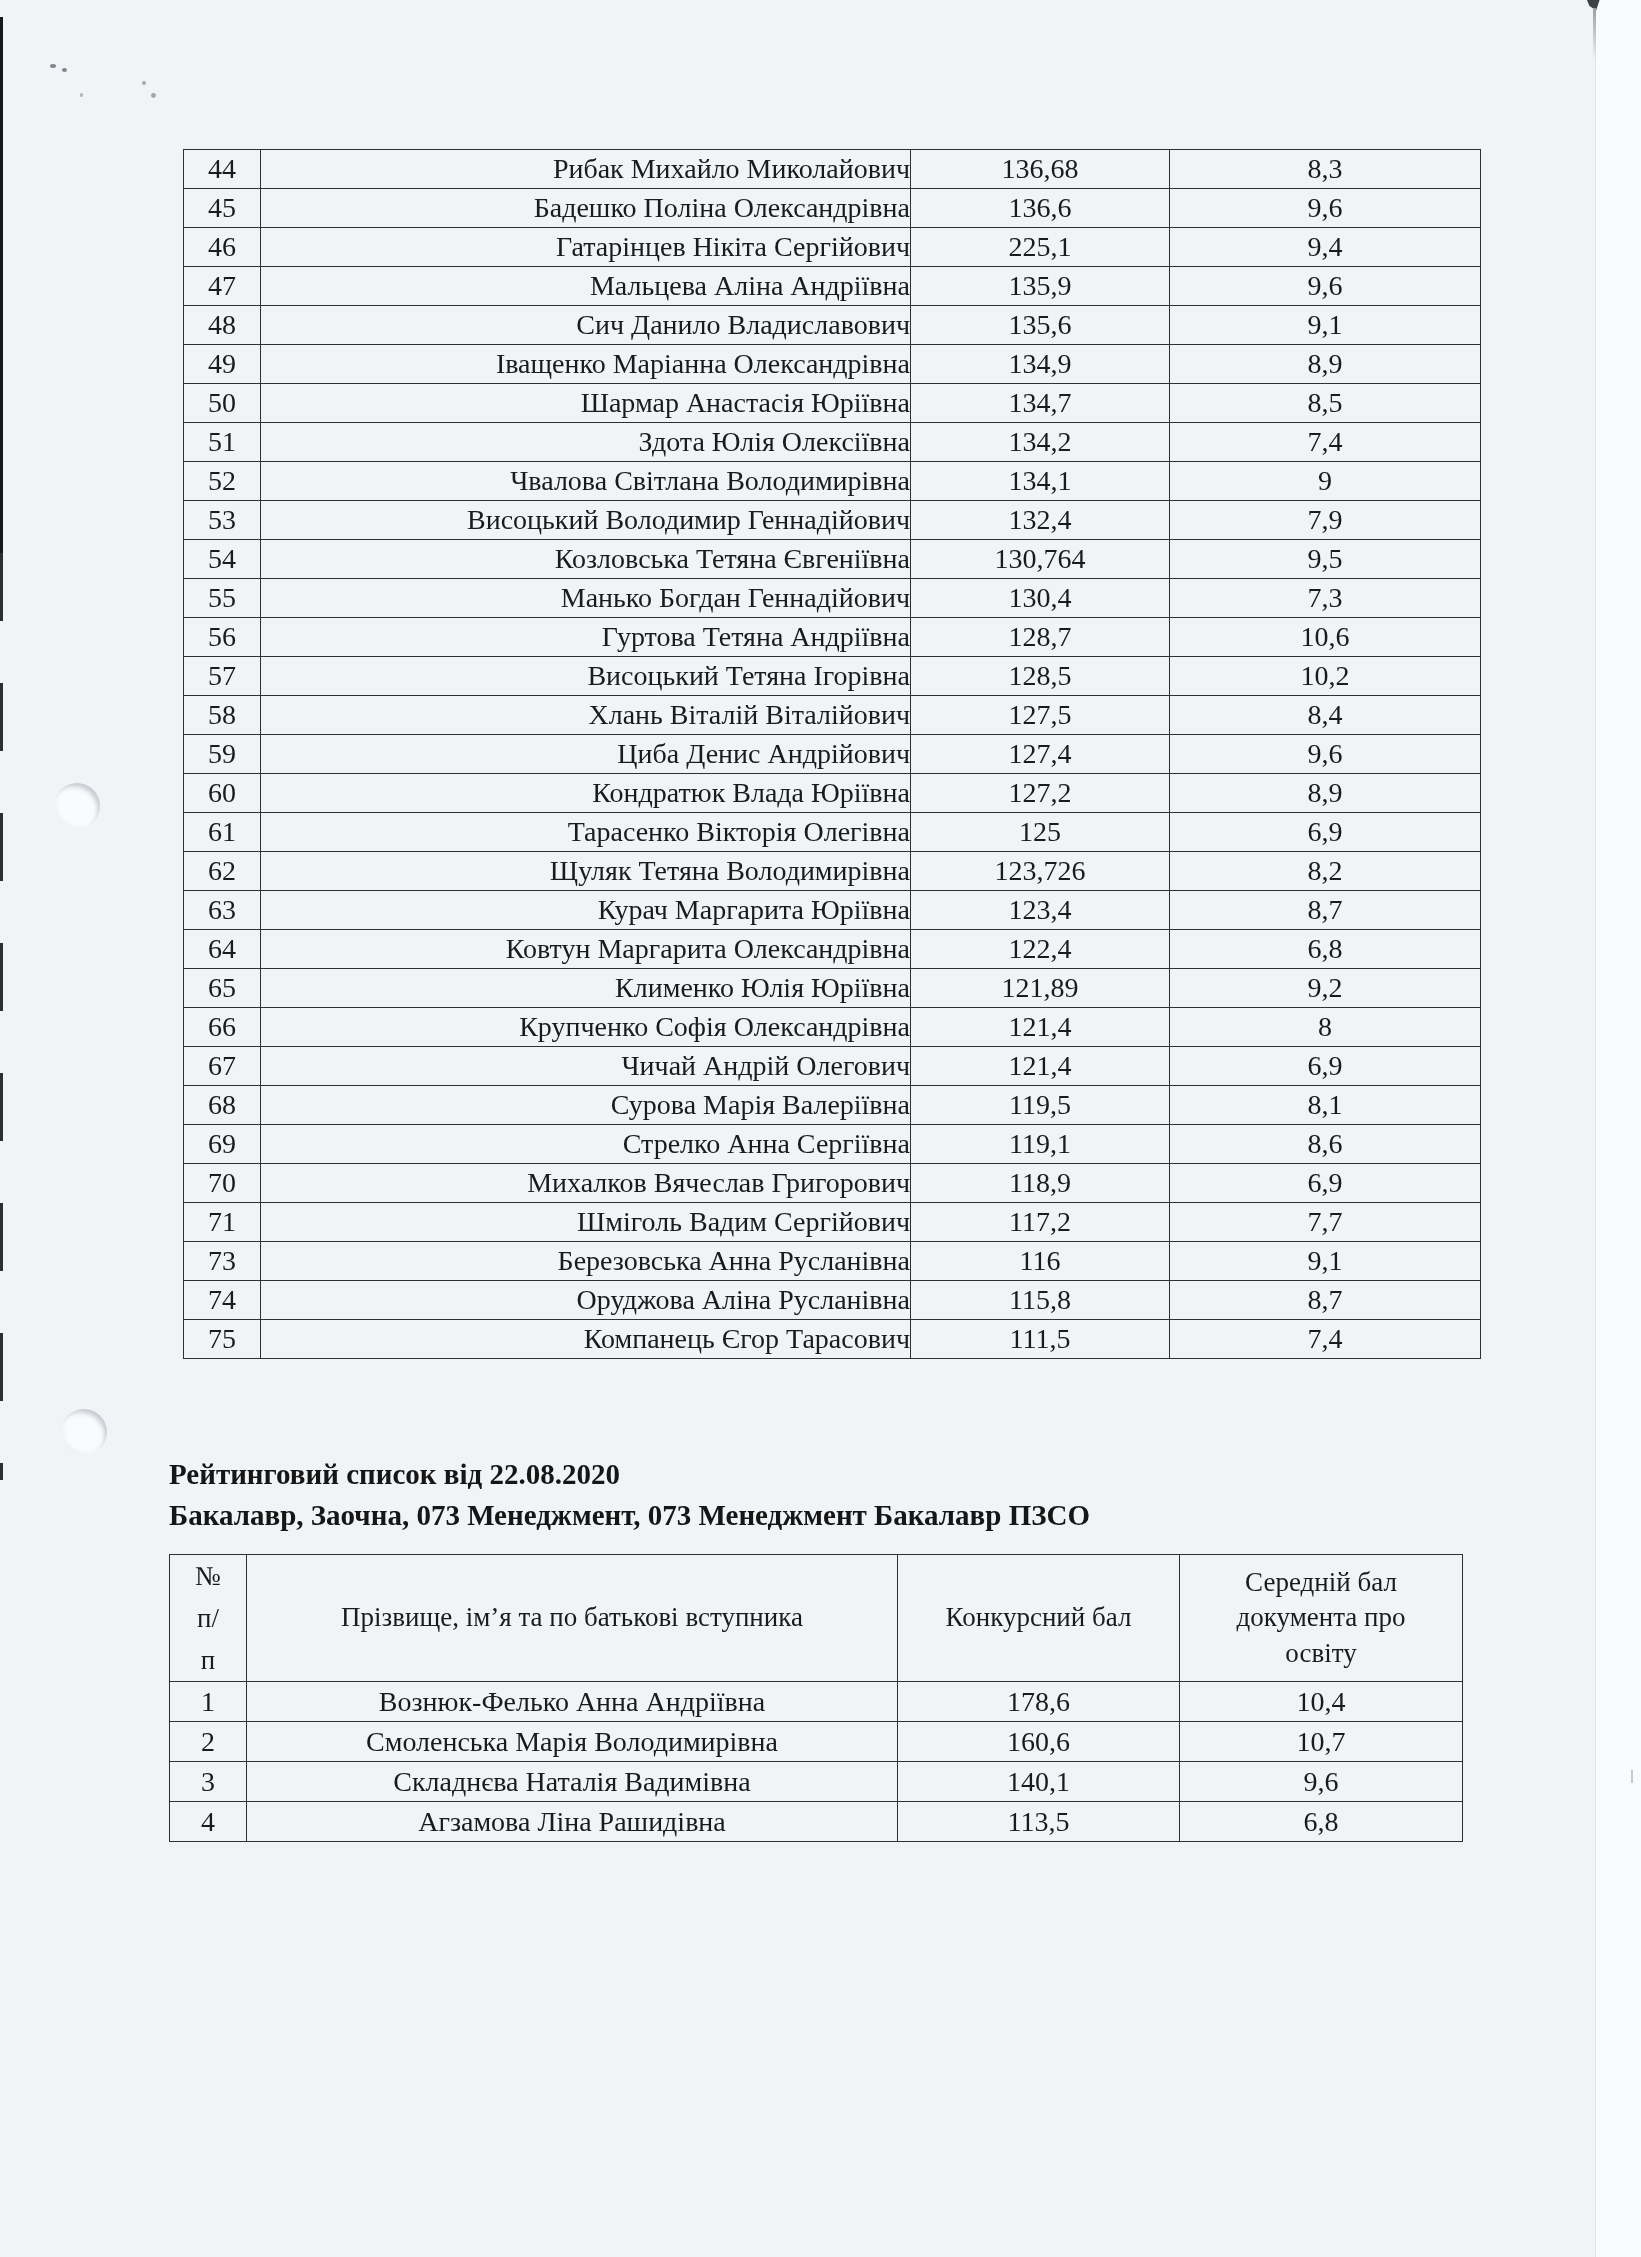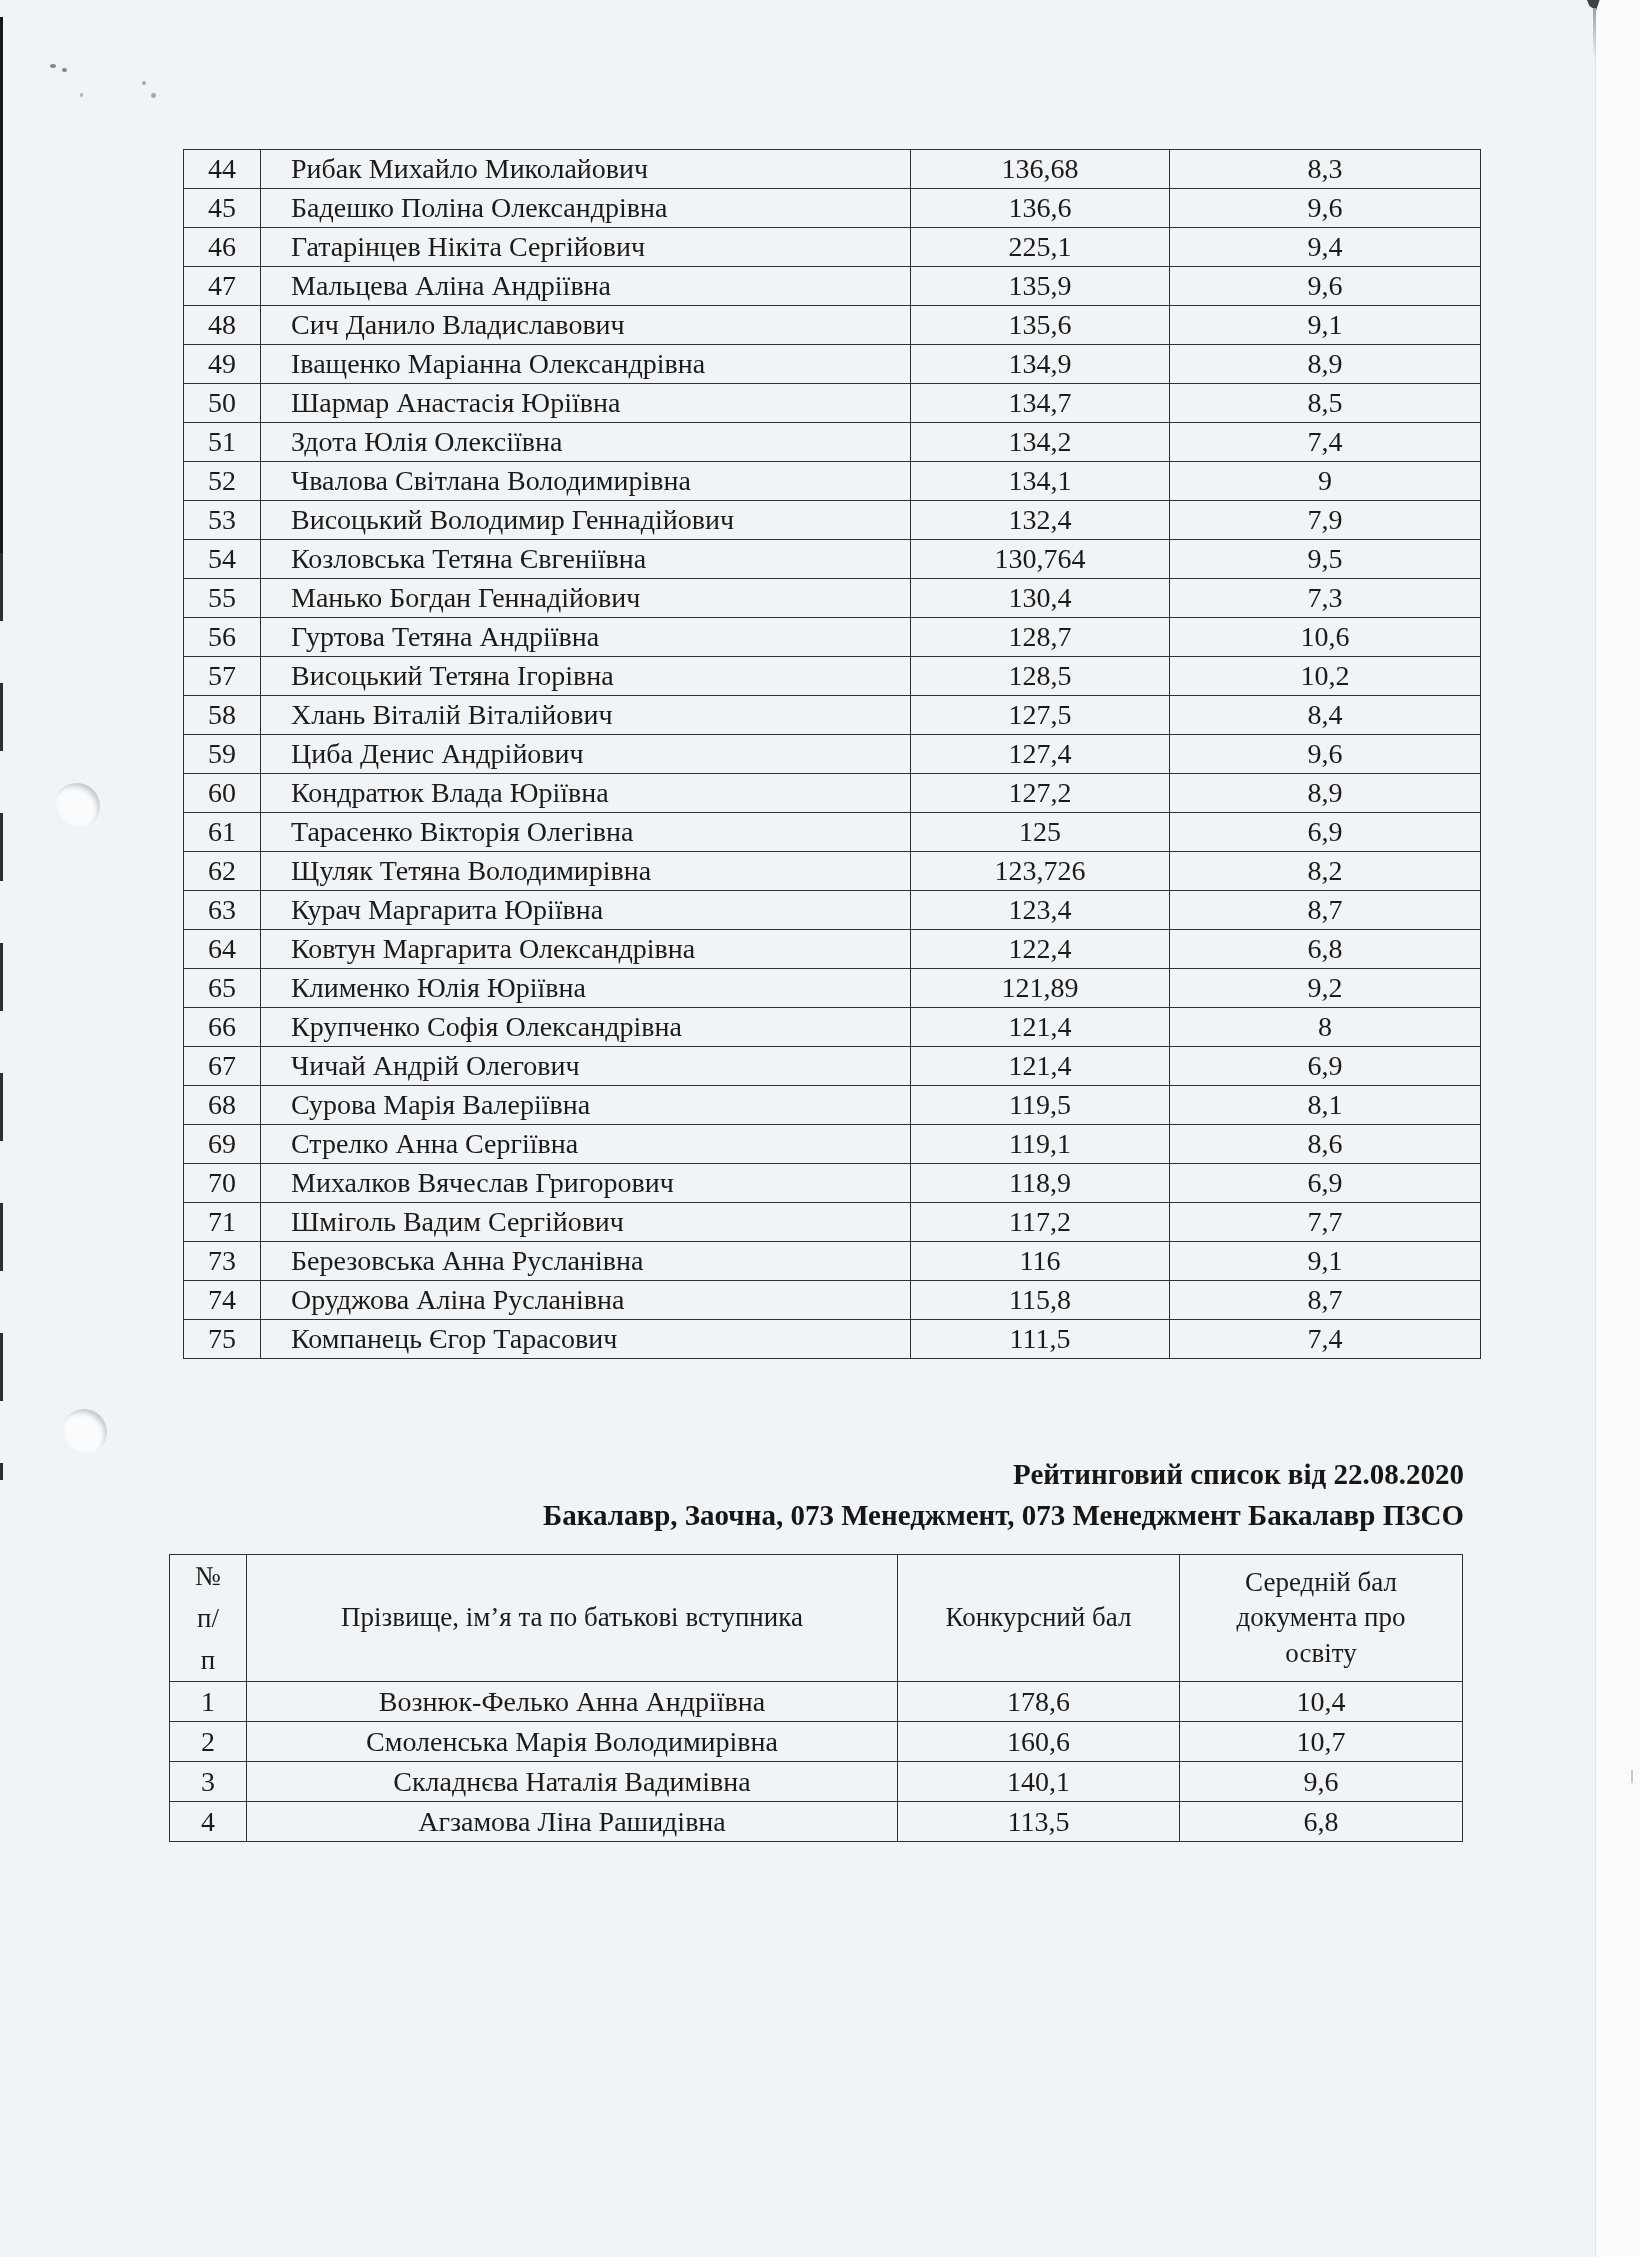--- a/index.html
+++ b/index.html
@@ -58,25 +58,25 @@
     position: absolute; left: 1631px; top: 1770px; width: 1.9px; height: 12.6px;
     background: #c6cad0;
   }
 
   
   table { border-collapse: collapse; table-layout: fixed; }
   td, th { border: 1.9px solid #303030; overflow: hidden; }
 
   #t1 { position: absolute; left: 169px; top: 149px; width: 1297px; margin-left: 14px; }
   #t1 td { height: 38px; font-size: 28px; line-height: 1; text-align: center; padding: 0; }
-  #t1 td.c-name { text-align: left; padding-left: 30px; }
+  #t1 td.c-name { text-align: right; padding-left: 30px; }
 
   #title-block {
     position: absolute; left: 169px; top: 1454px; width: 1295px;
-    text-align: right; font-weight: bold; font-size: 29px; line-height: 41px;
+    text-align: left; font-weight: bold; font-size: 29px; line-height: 41px;
     color: #161616;
   }
 
   #t2 { position: absolute; left: 169px; top: 1554px; width: 1293px; }
   #t2 th {
     height: 108px; font-weight: normal; font-size: 27px;
     text-align: center; vertical-align: middle; line-height: 1.32; padding: 0 21px;
   }
   #t2 th .stack-line { display: block; line-height: 42px; }
   #t2 td { height: 39px; font-size: 28px; line-height: 1; text-align: center; padding: 0; }

